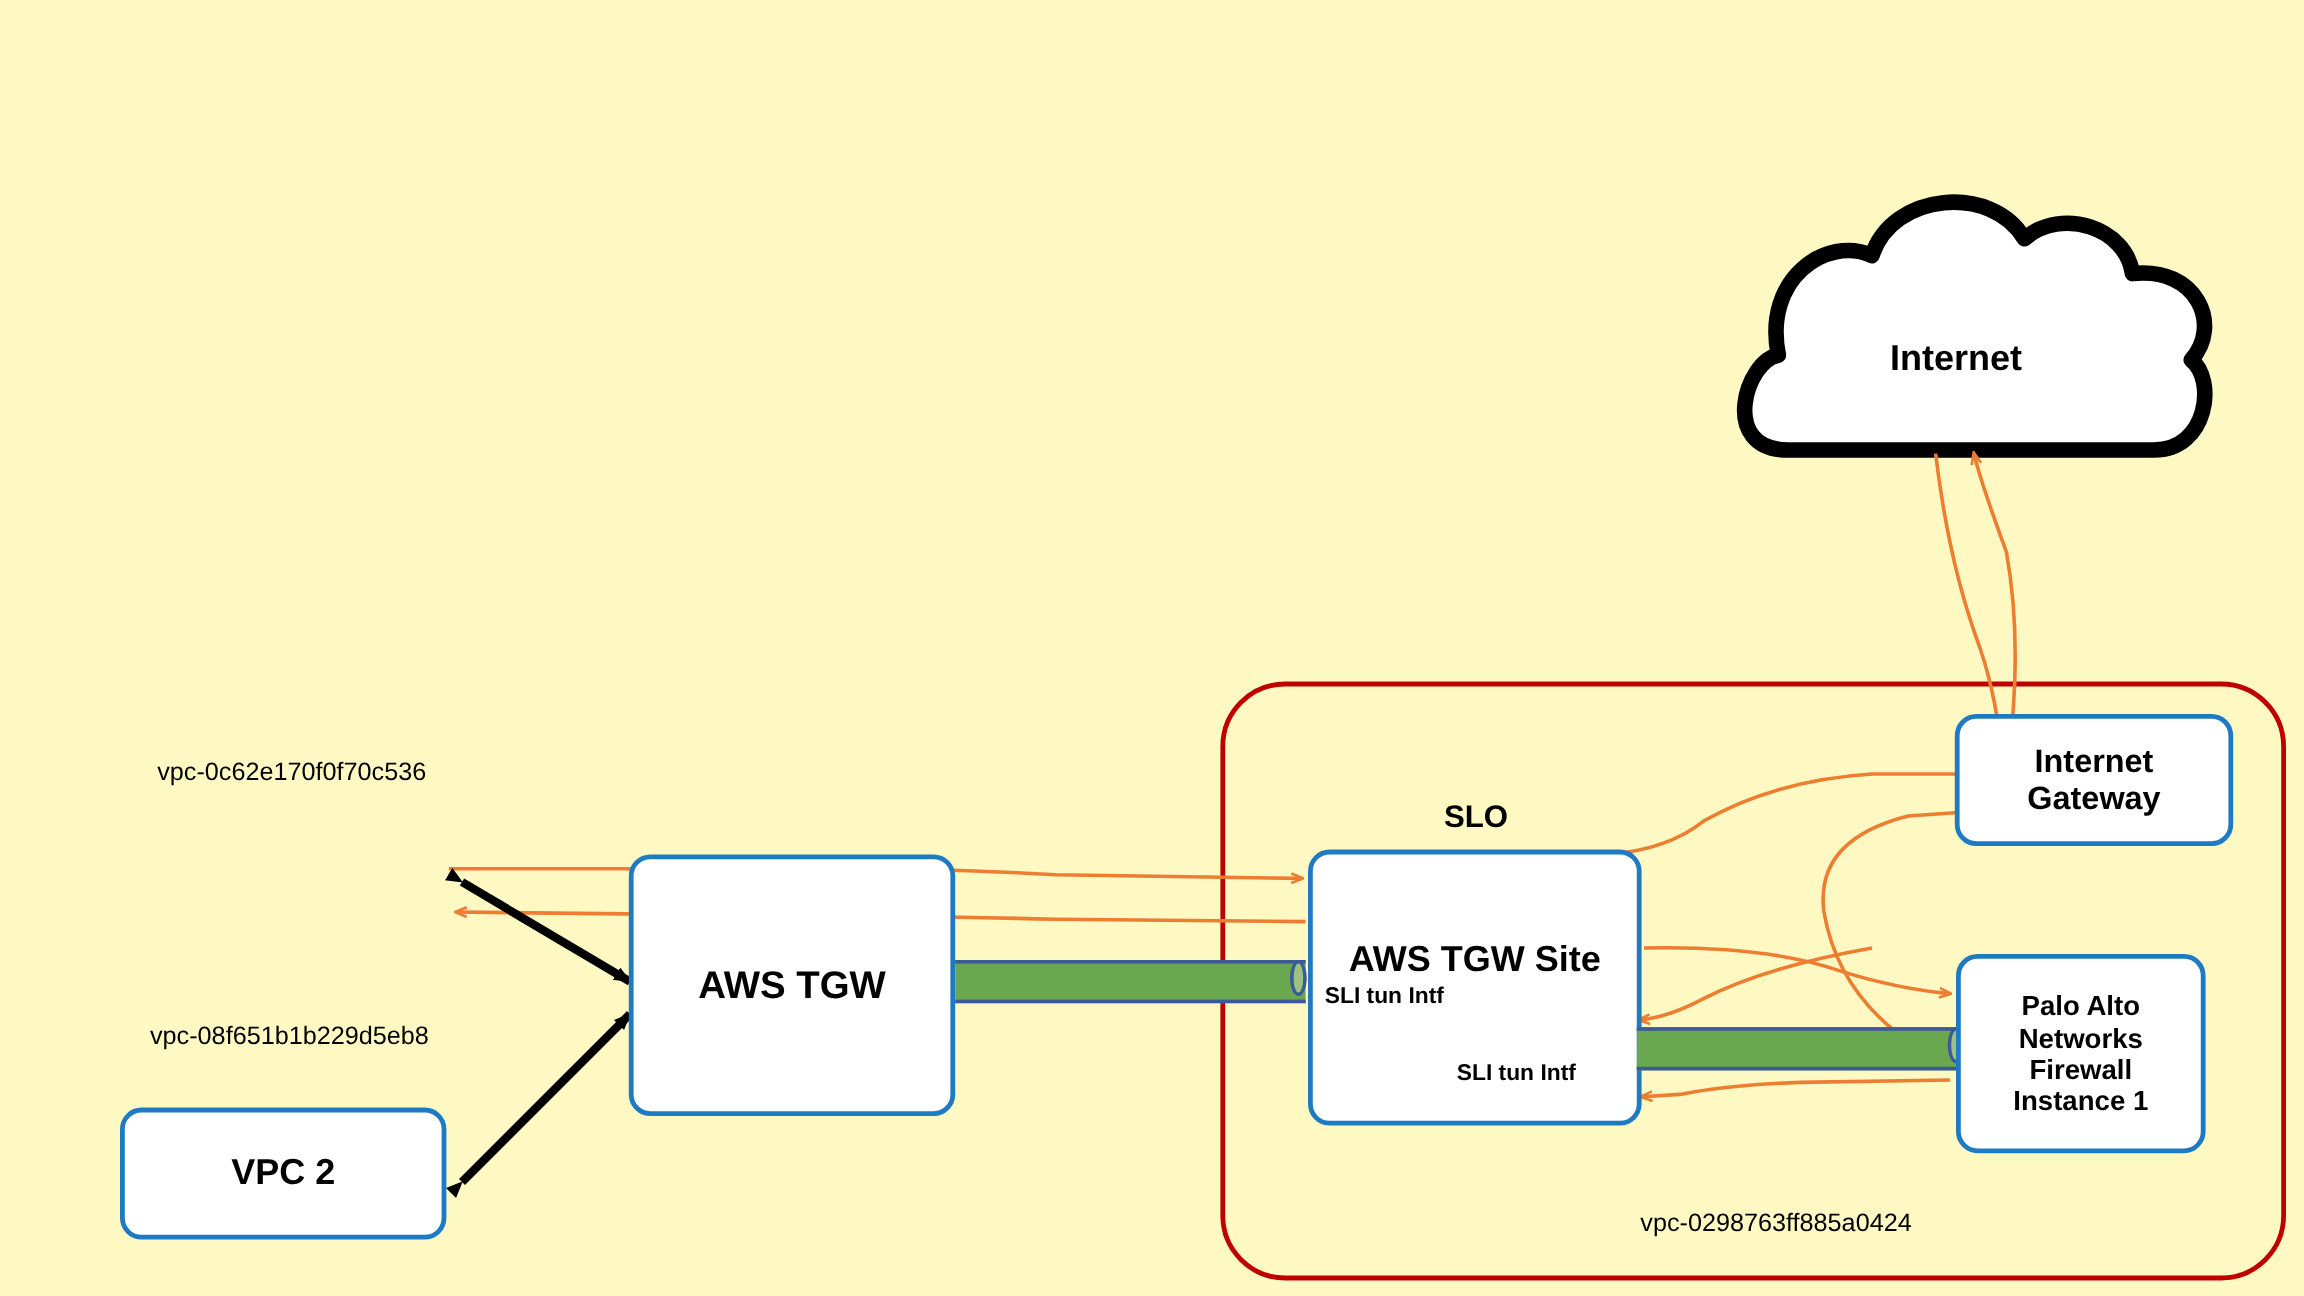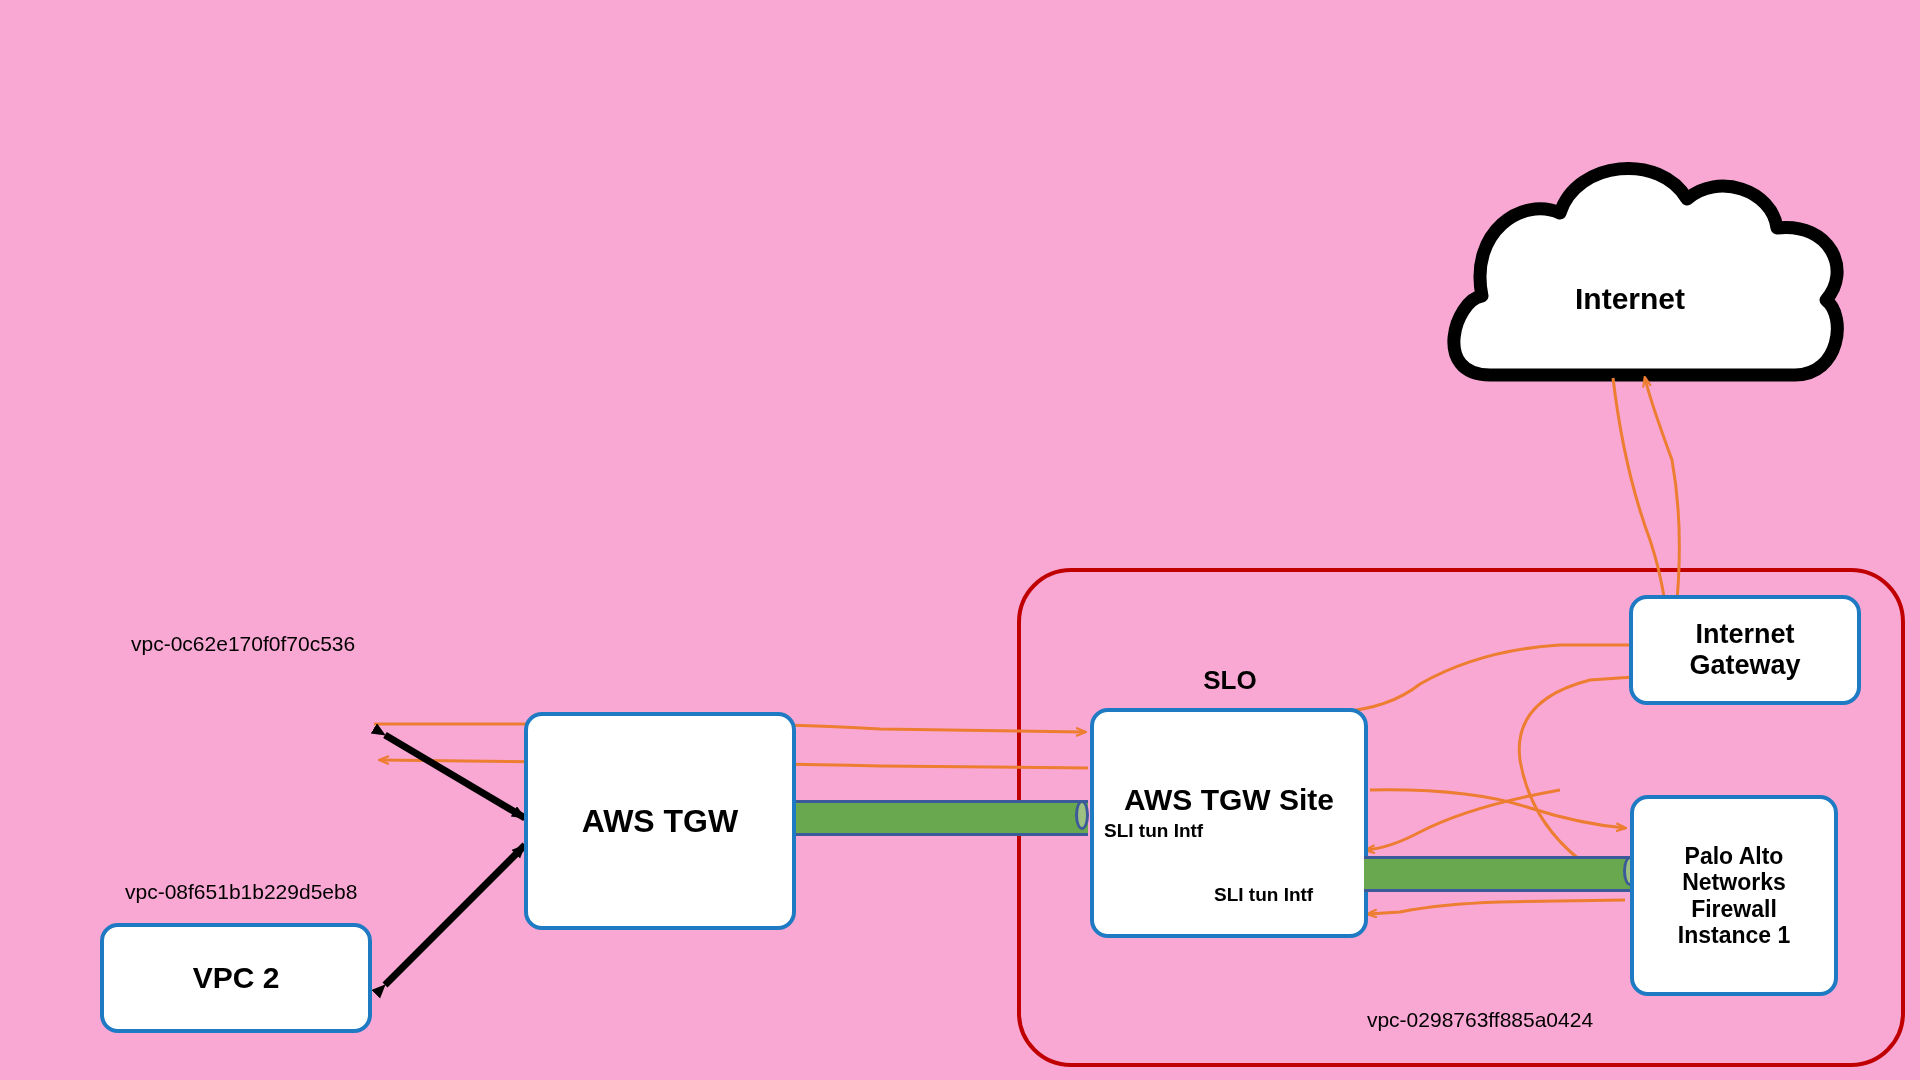--- a/index.html
+++ b/index.html
@@ -4,21 +4,21 @@
 <style>
   html, body {
     margin: 0;
     padding: 0;
     background: #ffffff;
   }
   #canvas {
     position: relative;
     width: 1920px;
     height: 1080px;
-    background: #f9a8d4;
+    background: #fef9c3;
     overflow: hidden;
     font-family: "Liberation Sans", sans-serif;
   }
   svg.layer {
     position: absolute;
     left: 0;
     top: 0;
     width: 1920px;
     height: 1080px;
   }
@@ -56,21 +56,21 @@
     white-space: pre-line;
     text-align: center;
     line-height: 1.12;
   }
   #vpc1 { left: 100px; top: 672px; width: 272px; height: 110px; font-size: 30px; }
   #vpc2 { left: 100px; top: 923px; width: 272px; height: 110px; font-size: 30px; }
   #tgw  { left: 524px; top: 712px; width: 272px; height: 218px; font-size: 32px; }
   #tgwsite { left: 1090px; top: 708px; width: 278px; height: 230px;
              align-items: flex-start; justify-content: flex-start; }
   #igw  { left: 1629px; top: 595px; width: 232px; height: 110px; font-size: 27px; }
-  #pan  { left: 1630px; top: 795px; width: 208px; height: 201px; font-size: 23px; }
+  #pan  { left: 1630px; top: 795px; width: 208px; height: 166px; font-size: 23px; }
   #tgwsite-title {
     position: absolute; left: 0; top: 48px; width: 100%;
     text-align: center; font-size: 30px; font-weight: bold; margin-top: 23px;
   }
   .intf-label {
     position: absolute; font-size: 19px; font-weight: bold; color: #000;
     white-space: nowrap;
   }
   #intf-top { left: 10px; top: 108px; }
   #intf-bottom { left: 120px; top: 172px; }
@@ -94,21 +94,21 @@
   #tunnel-geneve-cap { left: 1623px; top: 856px; height: 30px; }
   #label-s2s { left: 856px; top: 838px; width: 176px; font-size: 26px; }
   #label-geneve { left: 1432px; top: 790px; width: 180px; font-size: 26px; }
   #label-slo { left: 1150px; top: 666px; width: 160px; font-size: 26px; }
   #label-svc { left: 1290px; top: 972px; width: 380px; font-size: 30px; }
   #label-svc-id {
     left: 1290px; top: 1008px; width: 380px;
     font-size: 21px; font-weight: normal;
   }
   #id-vpc1 { left: 119px; top: 632px; }
-  #id-vpc2 { left: 113px; top: 880px; }
+  #id-vpc2 { left: 113px; top: 852px; }
   #internet-label {
     position: absolute; left: 1520px; top: 282px; width: 220px;
     text-align: center; font-size: 30px; font-weight: bold; color: #000;
   }
 </style>
 </head>
 <body>
 
 <div id="canvas">
 

